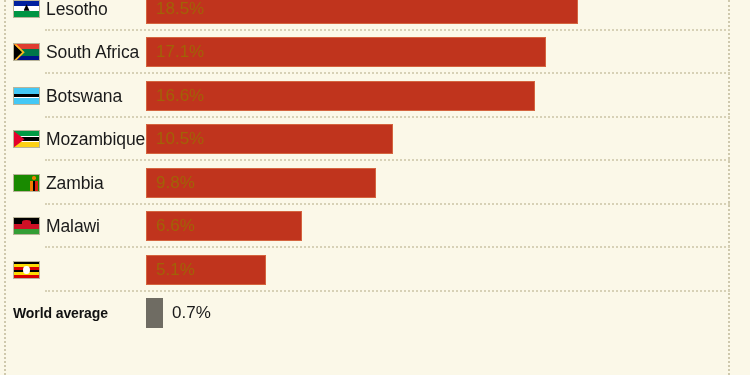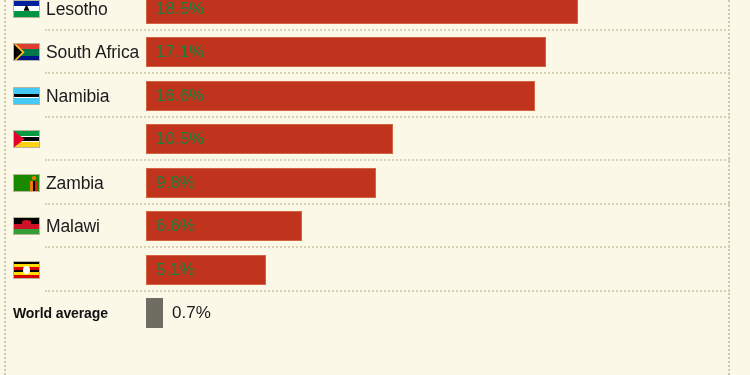--- a/index.html
+++ b/index.html
@@ -86,21 +86,21 @@
     background: #c0341d;
     border: 1px solid #d4643f;
     box-sizing: border-box;
   }
   .row .value {
     position: absolute;
     left: 156px;
     top: 50%;
     transform: translateY(-50%);
     font-size: 17px;
-    color: #15803d;
+    color: #a16207;
     white-space: nowrap;
   }
 
   
   .row.avg .label {
     font-weight: bold;
     font-size: 14px;
     color: #111;
   }
   .row.avg .bar {
@@ -151,35 +151,36 @@
       <span class="value">17.1%</span>
       <span class="sep"></span>
     </div>
 
     <div class="row">
       <span class="flag">
         <span style="top:0;height:100%;background:#44c8f5;"></span>
         <span style="top:36%;height:28%;background:#ffffff;"></span>
         <span style="top:41%;height:18%;background:#000000;"></span>
       </span>
-      <span class="label">Namibia</span>
+      <span class="label">Botswana</span>
       <span class="bar" style="width:389px;"></span>
       <span class="value">16.6%</span>
       <span class="sep"></span>
     </div>
 
     <div class="row">
       <span class="flag">
         <span style="top:0;height:31%;background:#009a44;"></span>
         <span style="top:31%;height:7%;background:#ffffff;"></span>
         <span style="top:38%;height:24%;background:#000000;"></span>
         <span style="top:62%;height:7%;background:#ffffff;"></span>
         <span style="top:69%;height:31%;background:#fcd116;"></span>
         <span style="top:0;left:0;width:42%;height:100%;background:#e4002b;clip-path:polygon(0 0,100% 50%,0 100%);"></span>
       </span>
+      <span class="label">Mozambique</span>
       <span class="bar" style="width:247px;"></span>
       <span class="value">10.5%</span>
       <span class="sep"></span>
     </div>
 
     <div class="row">
       <span class="flag">
         <span style="top:0;height:100%;background:#198a00;"></span>
         <span style="top:38%;left:63%;width:11%;height:62%;background:#ef7d00;"></span>
         <span style="top:38%;left:74%;width:11%;height:62%;background:#000000;"></span>

